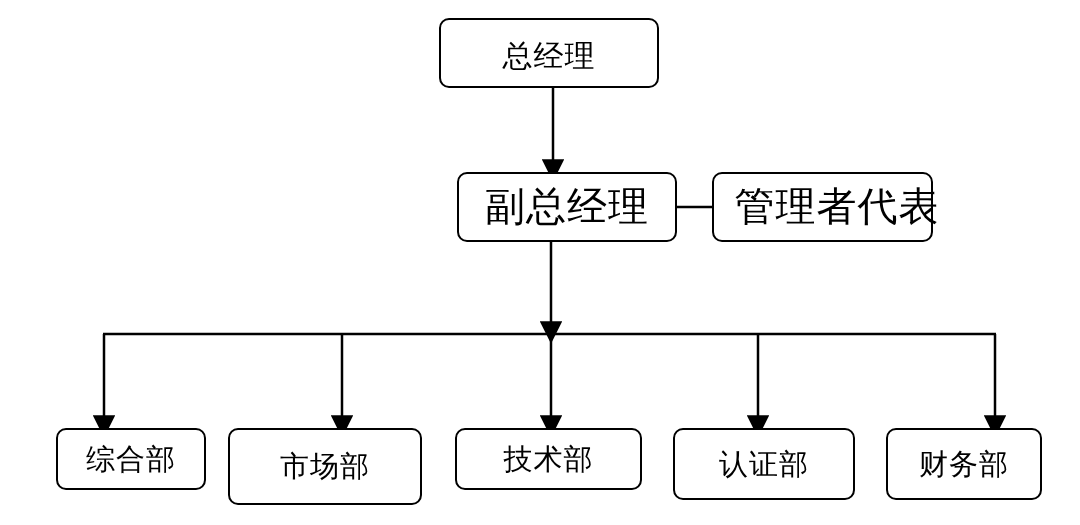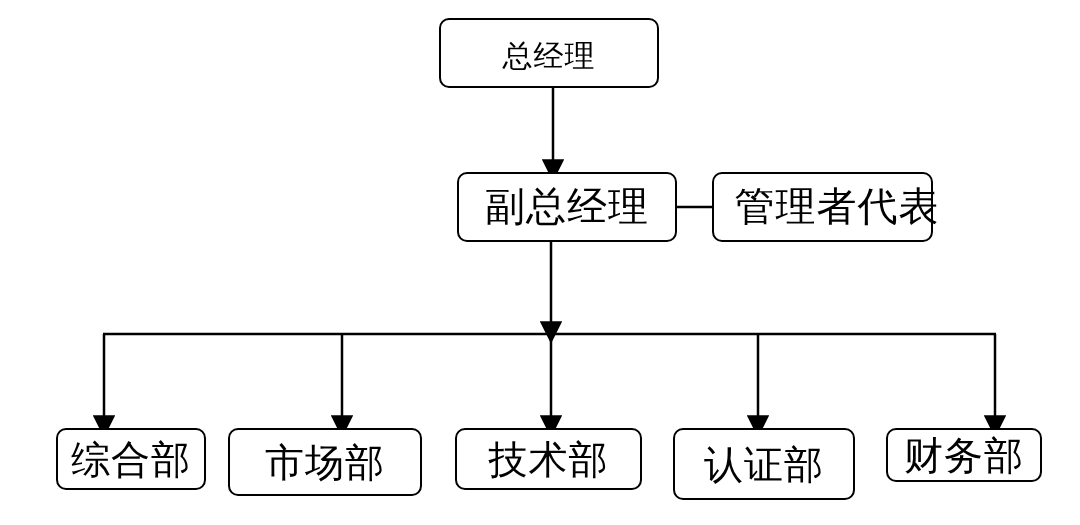--- a/index.html
+++ b/index.html
@@ -37,21 +37,21 @@
   }
   .node-label {
     font-family: "Liberation Serif", "DejaVu Serif", serif;
     color: #000000;
     line-height: 1;
     white-space: nowrap;
     letter-spacing: 1px;
   }
   .level-1 .node-label { font-size: 30px; margin-top: 6px; }
   .level-2 .node-label { font-size: 40px; }
-  .level-3 .node-label { font-size: 39px; }
+  .level-3 .node-label { font-size: 29px; }
 </style>
 </head>
 <body>
 
 <div id="chart-canvas">
 
   <svg id="connector-layer" viewBox="0 0 1080 525" width="1080" height="525" xmlns="http://www.w3.org/2000/svg">
     <defs>
       <marker id="arrowhead" markerWidth="9" markerHeight="9" refX="1.5" refY="4.5" orient="auto" markerUnits="strokeWidth">
         <path d="M 0 0 L 9 4.5 L 0 9 z" fill="#000000"></path>
@@ -83,29 +83,29 @@
   </div>
 
   <div class="node-box level-2" style="left:712px; top:172px; width:221px; height:70px;padding-left:29px;">
     <span class="node-label">管理者代表</span>
   </div>
 
   <div class="node-box level-3" style="left:56px; top:428px; width:150px; height:62px;">
     <span class="node-label">综合部</span>
   </div>
 
-  <div class="node-box level-3" style="left:228px; top:428px; width:194px; height:68px;">
+  <div class="node-box level-3" style="left:228px; top:428px; width:194px; height:77px;">
     <span class="node-label">市场部</span>
   </div>
 
   <div class="node-box level-3" style="left:455px; top:428px; width:187px; height:62px;">
     <span class="node-label">技术部</span>
   </div>
 
   <div class="node-box level-3" style="left:673px; top:428px; width:182px; height:72px;">
     <span class="node-label">认证部</span>
   </div>
 
-  <div class="node-box level-3" style="left:886px; top:428px; width:156px; height:54px;">
+  <div class="node-box level-3" style="left:886px; top:428px; width:156px; height:72px;">
     <span class="node-label">财务部</span>
   </div>
 
 </div>
 
 </body></html>

